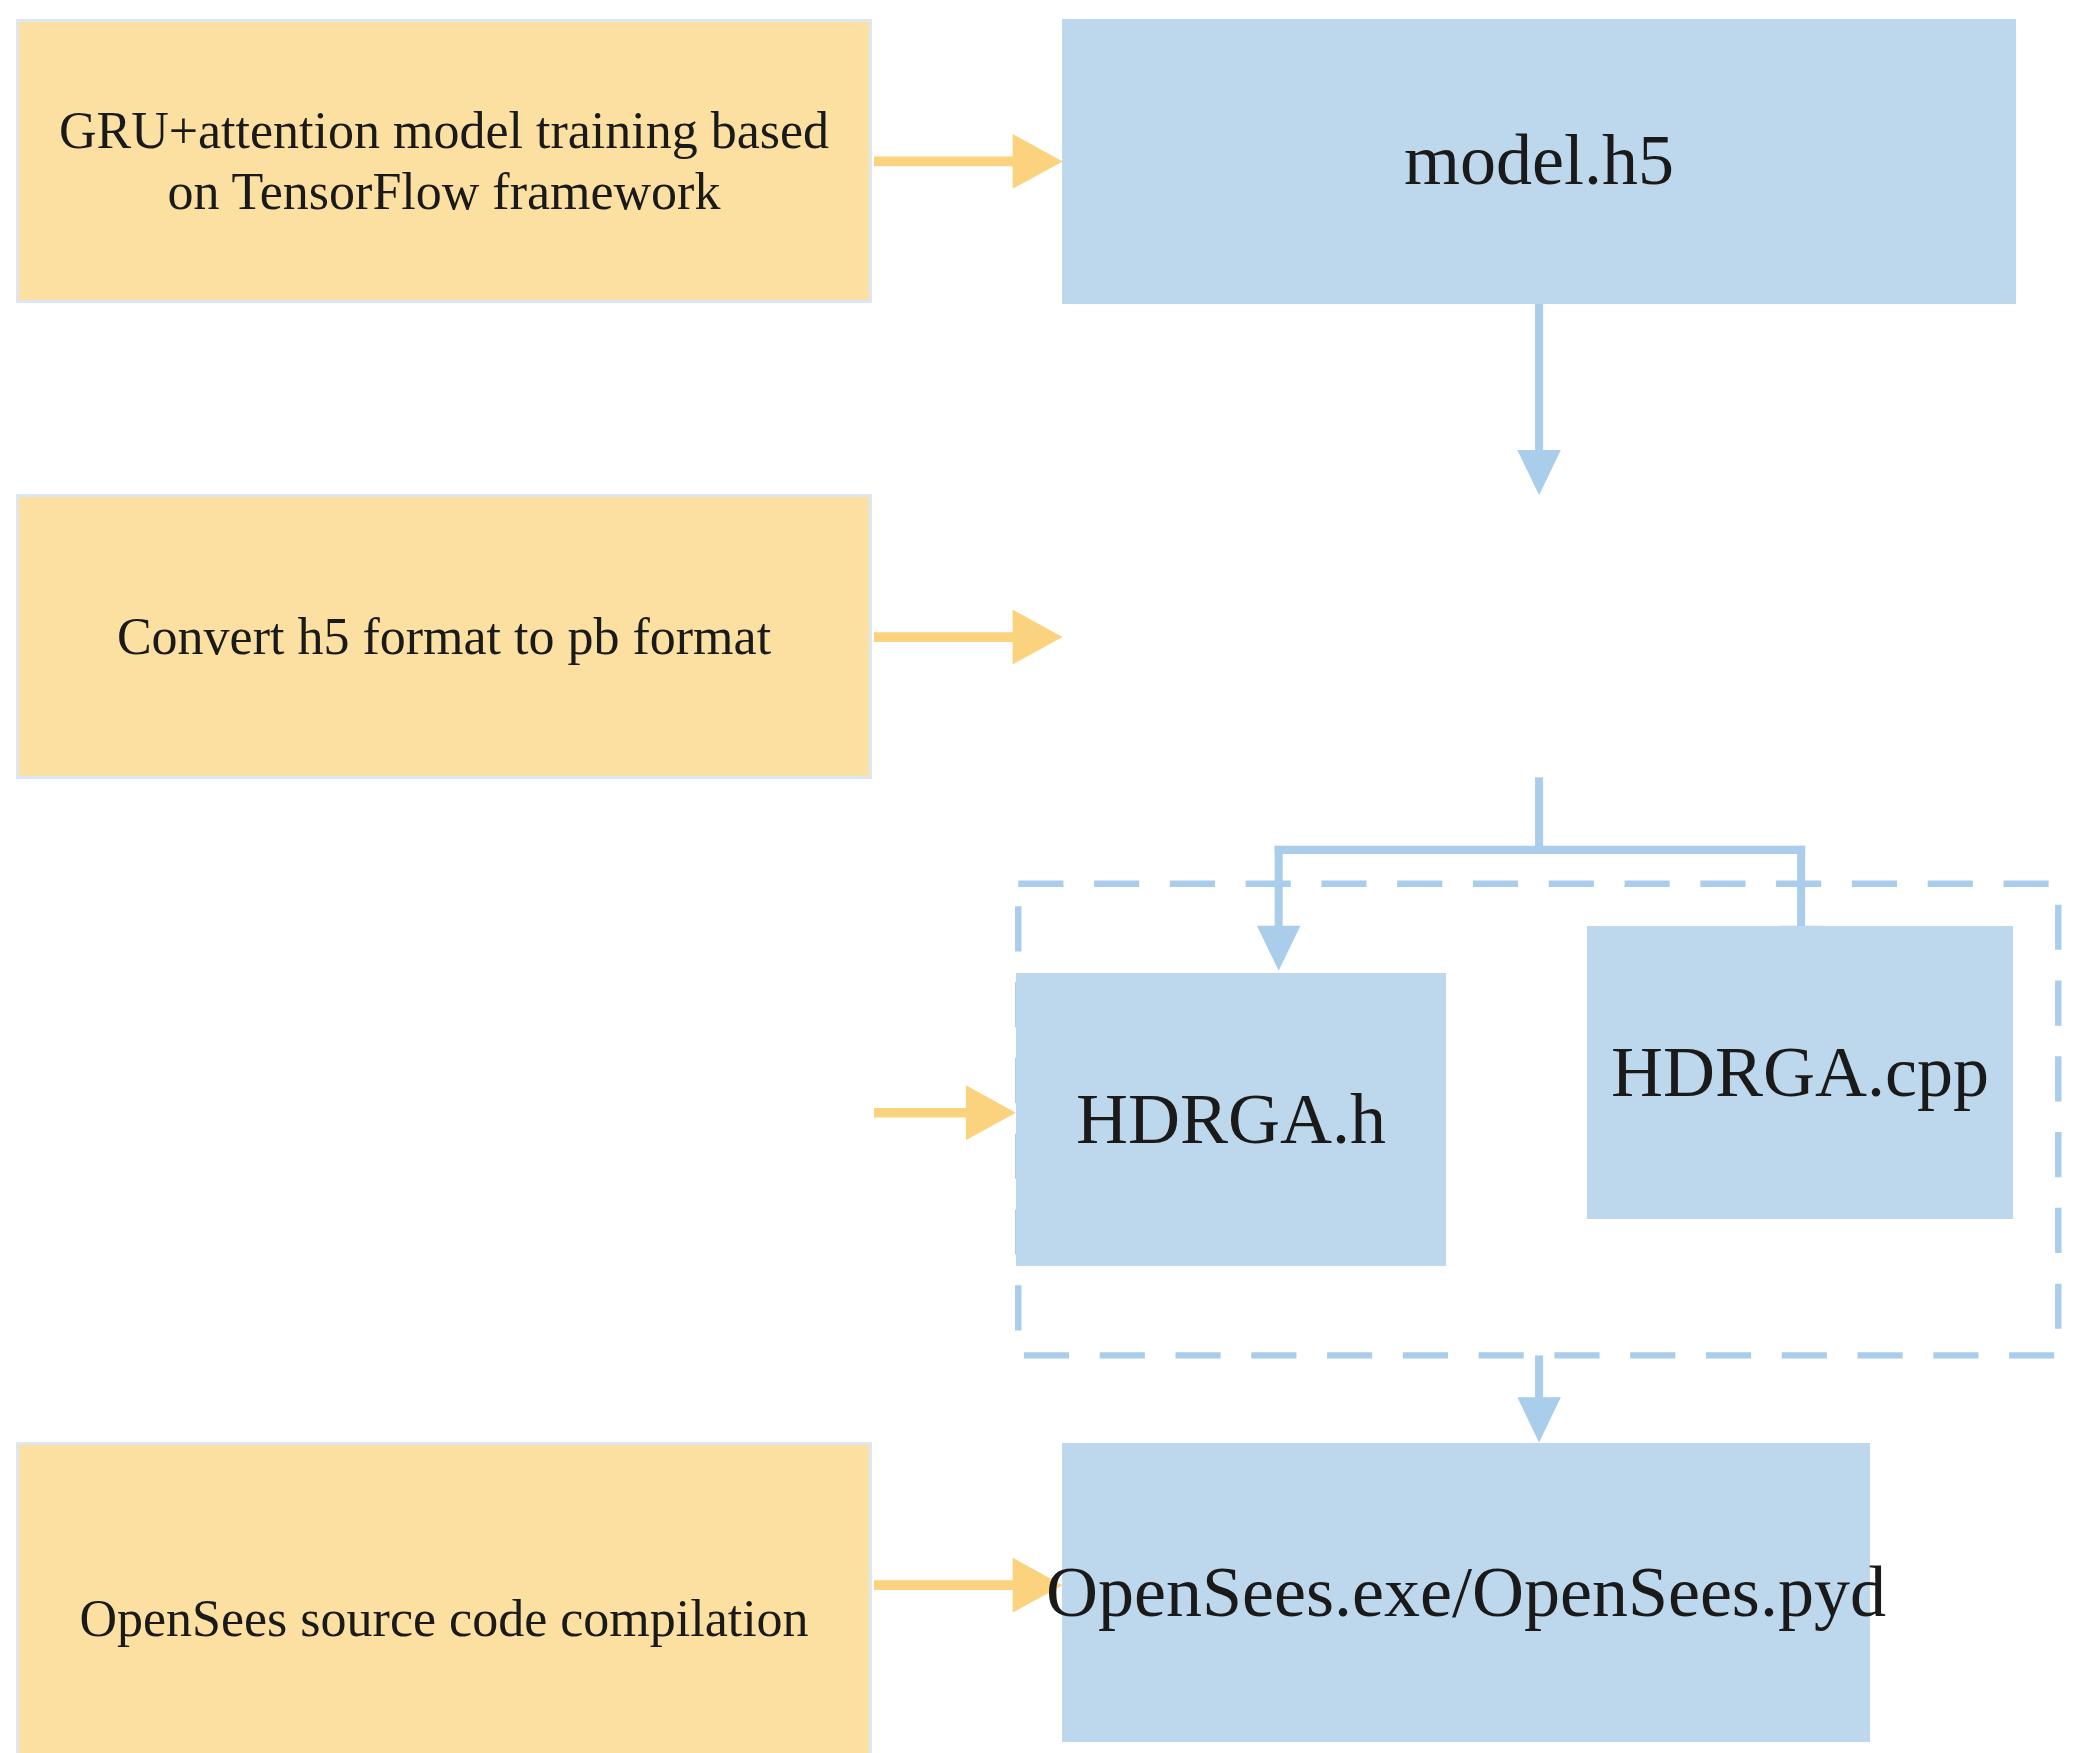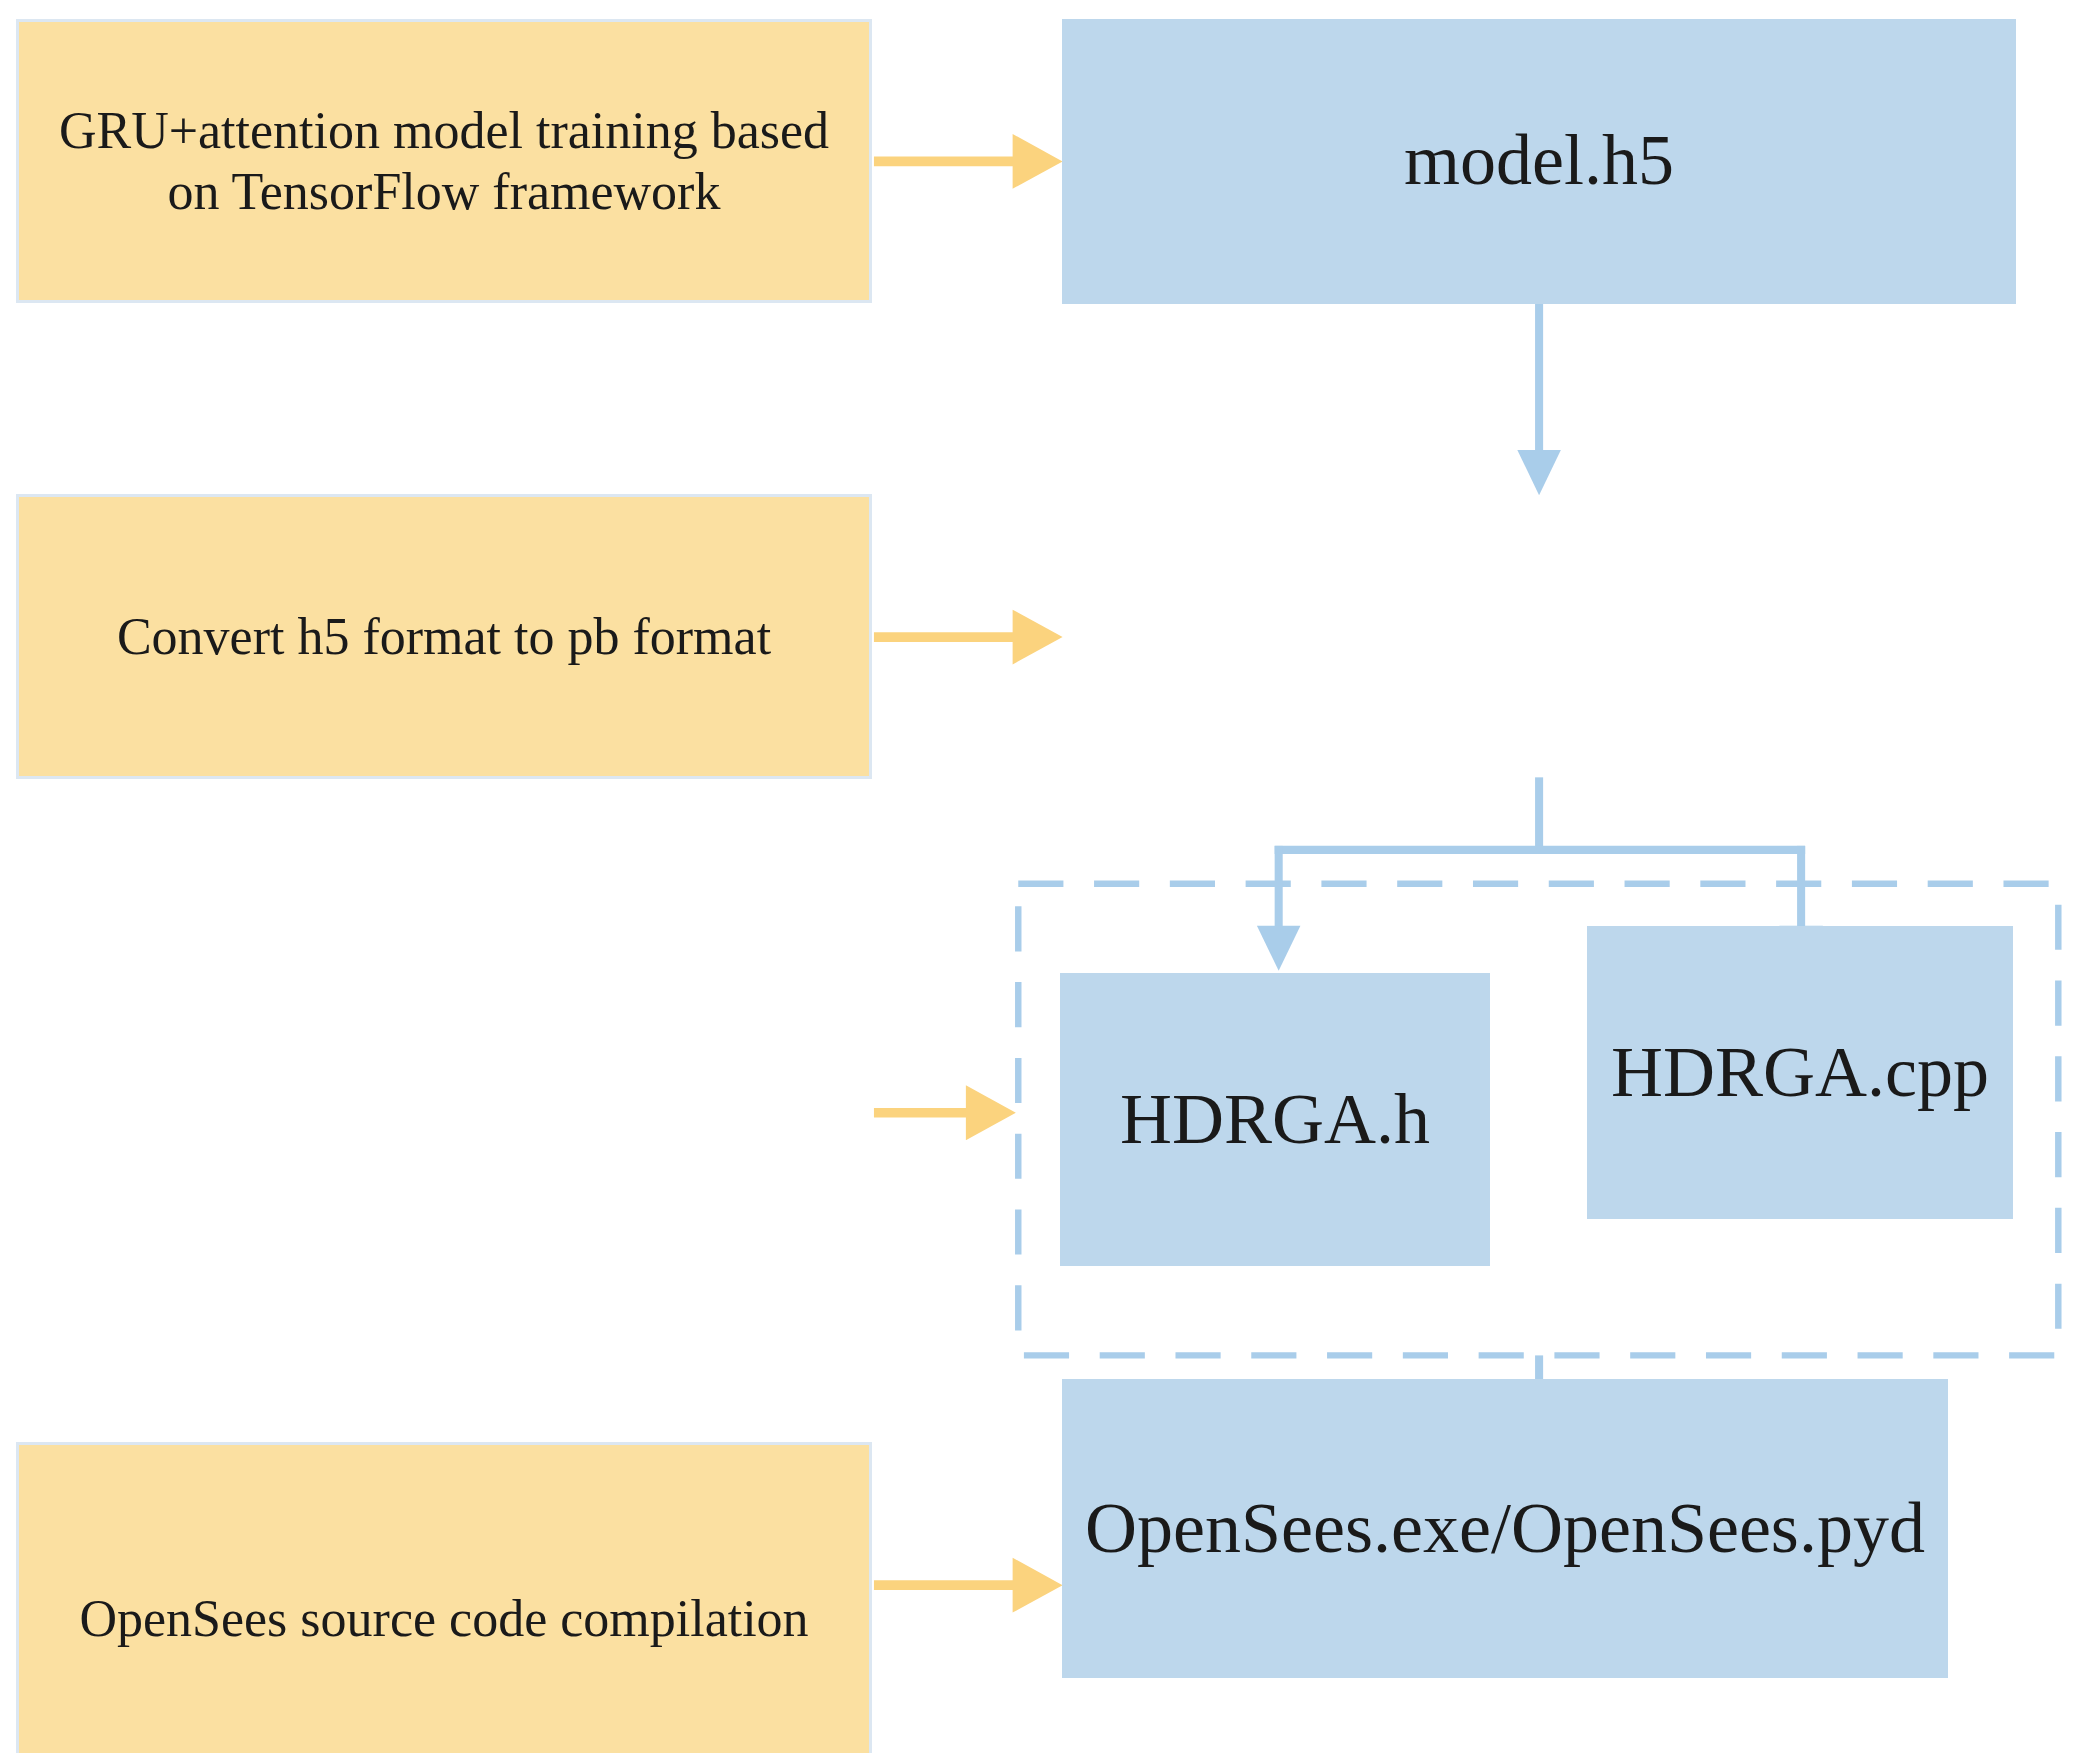--- a/index.html
+++ b/index.html
@@ -45,23 +45,23 @@
     font-size: 72px;
     line-height: 1.1;
   }
   .p1 { top: 19.4px;  height: 284px; }
   .p2 { top: 494px; height: 285px; }
   .p3 { top: 970px; height: 286px; }
   .p4 { top: 1442px; height: 353px; }
 
   .b1 { left: 1062px; top: 18.5px;   width: 954px; height: 285px; }
   .b2 { left: 1062px; top: 495px;  width: 954px; height: 282px; }
-  .bh { left: 1060px; top: 973px; width: 430px;  height: 293px; font-family: Liberation Serif, serif; }
+  .bh { left: 1016px; top: 973px; width: 430px;  height: 293px; font-family: Liberation Serif, serif; }
   .bc { left: 1587px; top: 926px; width: 426px;  height: 293px; }
-  .b4 { left: 1062px; top: 1379px; width: 886px; height: 299px; }
+  .b4 { left: 1062px; top: 1443px; width: 808px; height: 299px; }
 
   .dashed-rect {
     fill: none;
     stroke: var(--connector_blue, #a9cdea);
     stroke-width: 8;
     stroke-dasharray: 56 38;
   }
   .blue-line {
     stroke: var(--connector_blue, #a9cdea);
     stroke-width: 10;

